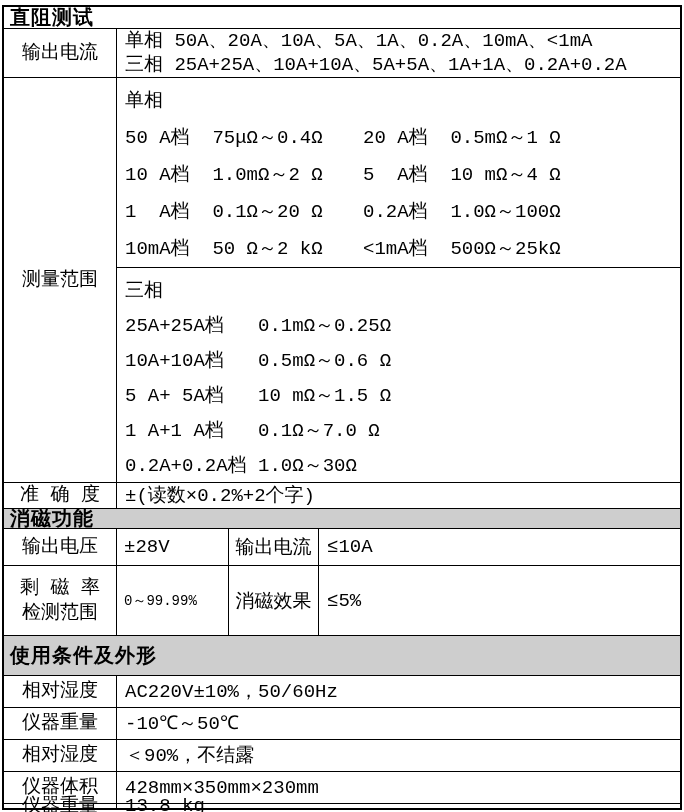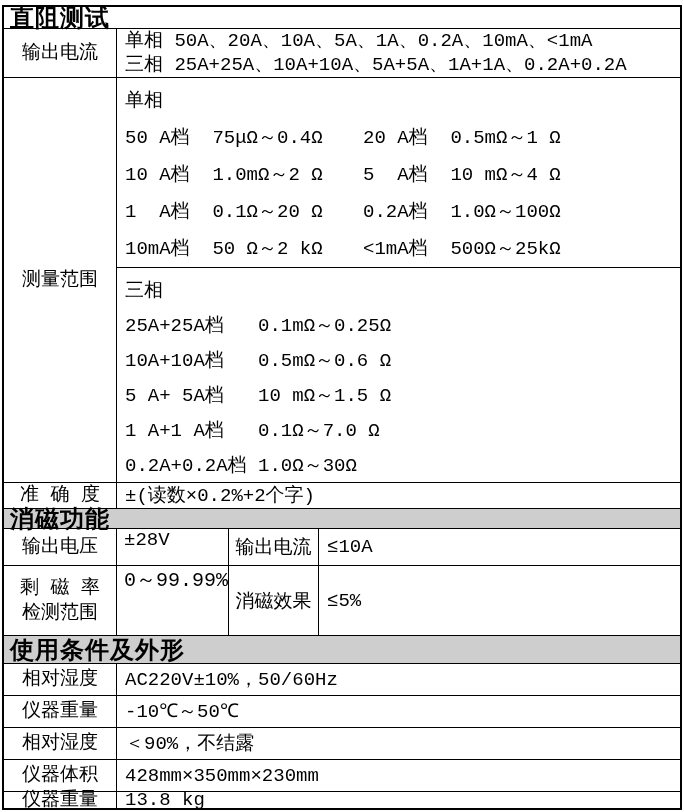--- a/index.html
+++ b/index.html
@@ -9,21 +9,21 @@
     color:#000;font-size:19px;
   }
   .spec-table{
     position:absolute;left:2px;top:5px;width:680px;height:805px;
     border:2px solid #000;box-sizing:border-box;
     display:flex;flex-direction:column;background:#fff;
   }
   .trow{display:flex;flex:0 0 auto;border-top:1px solid #000;box-sizing:border-box;min-height:0;}
   .trow.first{border-top:none;}
   .sec-header{
-    font-weight:bold;font-size:24px;display:flex;align-items:center;
+    font-weight:bold;font-size:20px;display:flex;align-items:center;
     padding:0 6px;letter-spacing:1px;
   }
   .sec-header.gray{background:#cecece;}
   .lbl-cell{
     width:113px;flex:0 0 113px;border-right:1px solid #000;box-sizing:border-box;
     display:flex;flex-direction:column;align-items:center;justify-content:center;
     text-align:center;line-height:25px;
   }
   .val-cell{
     flex:1 1 auto;display:flex;flex-direction:column;justify-content:center;
@@ -33,21 +33,21 @@
   
   .meas-right{flex:1 1 auto;display:flex;flex-direction:column;min-width:0;}
   .meas-sub{box-sizing:border-box;padding:5px 13px 0 8px;}
   .meas-sub.single{height:190px;border-bottom:1px solid #000;}
   .meas-sub.three{flex:1 1 auto;padding-top:6px;}
   .meas-line{display:flex;white-space:pre;line-height:37px;}
   .meas-line .pair-left{flex:0 0 238px;white-space:pre;}
   .meas-sub.three .meas-line{line-height:35px;}
   
   .c-val1{width:112px;flex:0 0 112px;border-right:1px solid #000;box-sizing:border-box;
-    display:flex;align-items:flex-start;padding-left:7px;white-space:pre;}
+    display:flex;align-items:center;padding-left:7px;white-space:pre;}
   .c-lbl2{width:90px;flex:0 0 90px;border-right:1px solid #000;box-sizing:border-box;
     display:flex;align-items:center;justify-content:center;text-align:center;}
   .c-val2{flex:1 1 auto;display:flex;align-items:center;padding-left:8px;white-space:pre;}
   .nowrap{white-space:pre;}
 </style>
 </head>
 <body>
 
 <div class="spec-table">
 
@@ -129,32 +129,32 @@
     <div class="c-val2">
       <span>≤10A</span>
     </div>
   </div>
 
   <div class="trow" style="height:70px">
     <div class="lbl-cell">
       <span class="nowrap">剩 磁 率</span>
       <span class="nowrap">检测范围</span>
     </div>
-    <div class="c-val1" style="font-size:20px">
+    <div class="c-val1" style="font-size:14px">
       <span>0～99.99%</span>
     </div>
     <div class="c-lbl2">
       <span>消磁效果</span>
     </div>
     <div class="c-val2">
       <span>≤5%</span>
     </div>
   </div>
 
-  <div class="trow sec-header gray" style="height:28px">
+  <div class="trow sec-header gray" style="height:40px">
     <span>使用条件及外形</span>
   </div>
 
   <div class="trow" style="height:32px">
     <div class="lbl-cell">
       <span>相对湿度</span>
     </div>
     <div class="val-cell">
       <div class="line">AC220V±10%，50/60Hz</div>
     </div>

